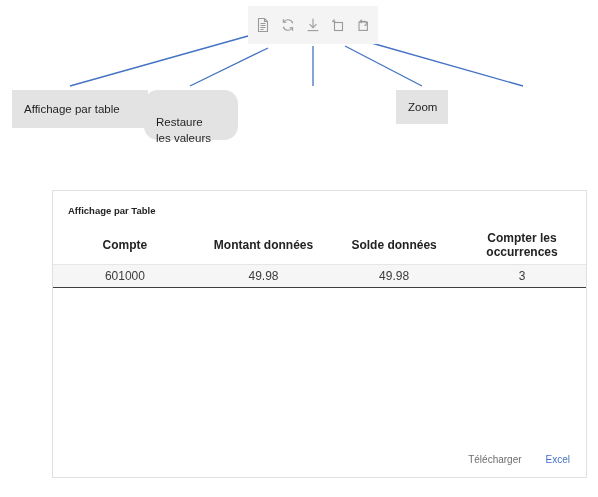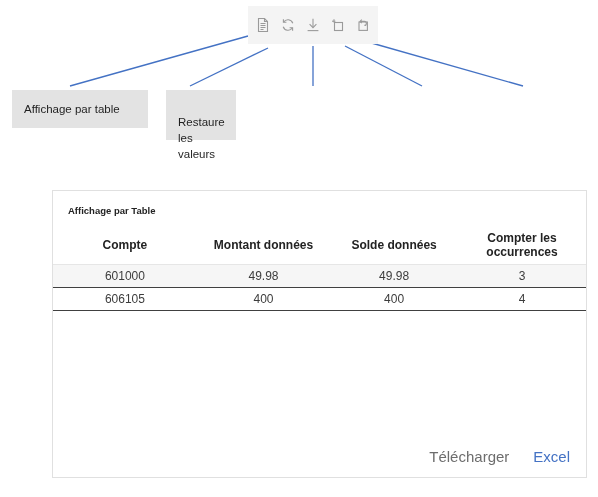--- a/index.html
+++ b/index.html
@@ -39,21 +39,21 @@
     color:#1f1f1f;
     font-size:11.5px;
     line-height:16px;
     padding:8px 12px;
     box-sizing:border-box;
     white-space:pre-line;
   }
   .callout.center{display:flex;align-items:center;}
 
   #c-table   {left:12px; top:90px;  width:136px; height:38px; align-items:center;}
-  #c-restore {left:166px;top:90px;  width:70px;  height:50px;}
+  #c-restore {left:144px;top:90px;  width:94px;  height:50px;border-radius:14px;}
   #c-save    {left:248px;top:90px;  width:130px; height:72px;}
   #c-zoom    {left:396px;top:90px;  width:52px;  height:34px; align-items:center;}
   #c-reset   {left:460px;top:90px;  width:126px; height:38px; align-items:center;}
   #c-export  {left:298px;top:326px; width:126px; height:72px;}
   #c-back    {left:436px;top:326px; width:134px; height:72px;}
 
   
   .panel{
     position:absolute;
     left:52px;top:190px;
@@ -91,21 +91,21 @@
   table.data th:nth-child(1),table.data td:nth-child(1){width:27%;}
   table.data th:nth-child(2),table.data td:nth-child(2){width:25%;}
   table.data th:nth-child(3),table.data td:nth-child(3){width:24%;}
   table.data th:nth-child(4),table.data td:nth-child(4){width:24%;margin-top:12px;}
 
   
   .panel-actions{
     position:absolute;
     right:16px;bottom:12px;
     display:flex;align-items:center;gap:24px;
-    font-size:15px;
+    font-size:10px;
   }
   .link-muted{color:#6d6d6d;cursor:pointer;}
   .link-primary{color:#4472c4;cursor:pointer;}
 </style>
 </head>
 <body>
 
 <div id="stage">
 
   <svg id="connectors" viewBox="0 0 598 497" width="598" height="497">
@@ -168,20 +168,23 @@
   <div class="callout center" id="c-table">
     <span>Affichage par table</span>
   </div>
 
   <div class="callout" id="c-restore">
     <span>Restaure
 les valeurs</span>
   </div>
 
 
+  <div class="callout center" id="c-zoom">
+    <span>Zoom</span>
+  </div>
 
 
   <div class="callout" id="c-export">
     <span>Les données sont
 exportées dans un
 fichier Excel</span>
   </div>
 
   <div class="callout" id="c-back">
     <span>Retour à l'affichage
@@ -201,26 +204,20 @@
           <th>Compter les occurrences</th>
         </tr>
       </thead>
       <tbody>
         <tr>
           <td>601000</td>
           <td>49.98</td>
           <td>49.98</td>
           <td>3</td>
         </tr>
-        <tr>
-          <td>606105</td>
-          <td>400</td>
-          <td>400</td>
-          <td>4</td>
-        </tr>
       </tbody>
     </table>
 
     <div class="panel-actions">
       <span class="link-muted">Télécharger</span>
       <span class="link-primary">Excel</span>
     </div>
   </div>
 
 </div>

